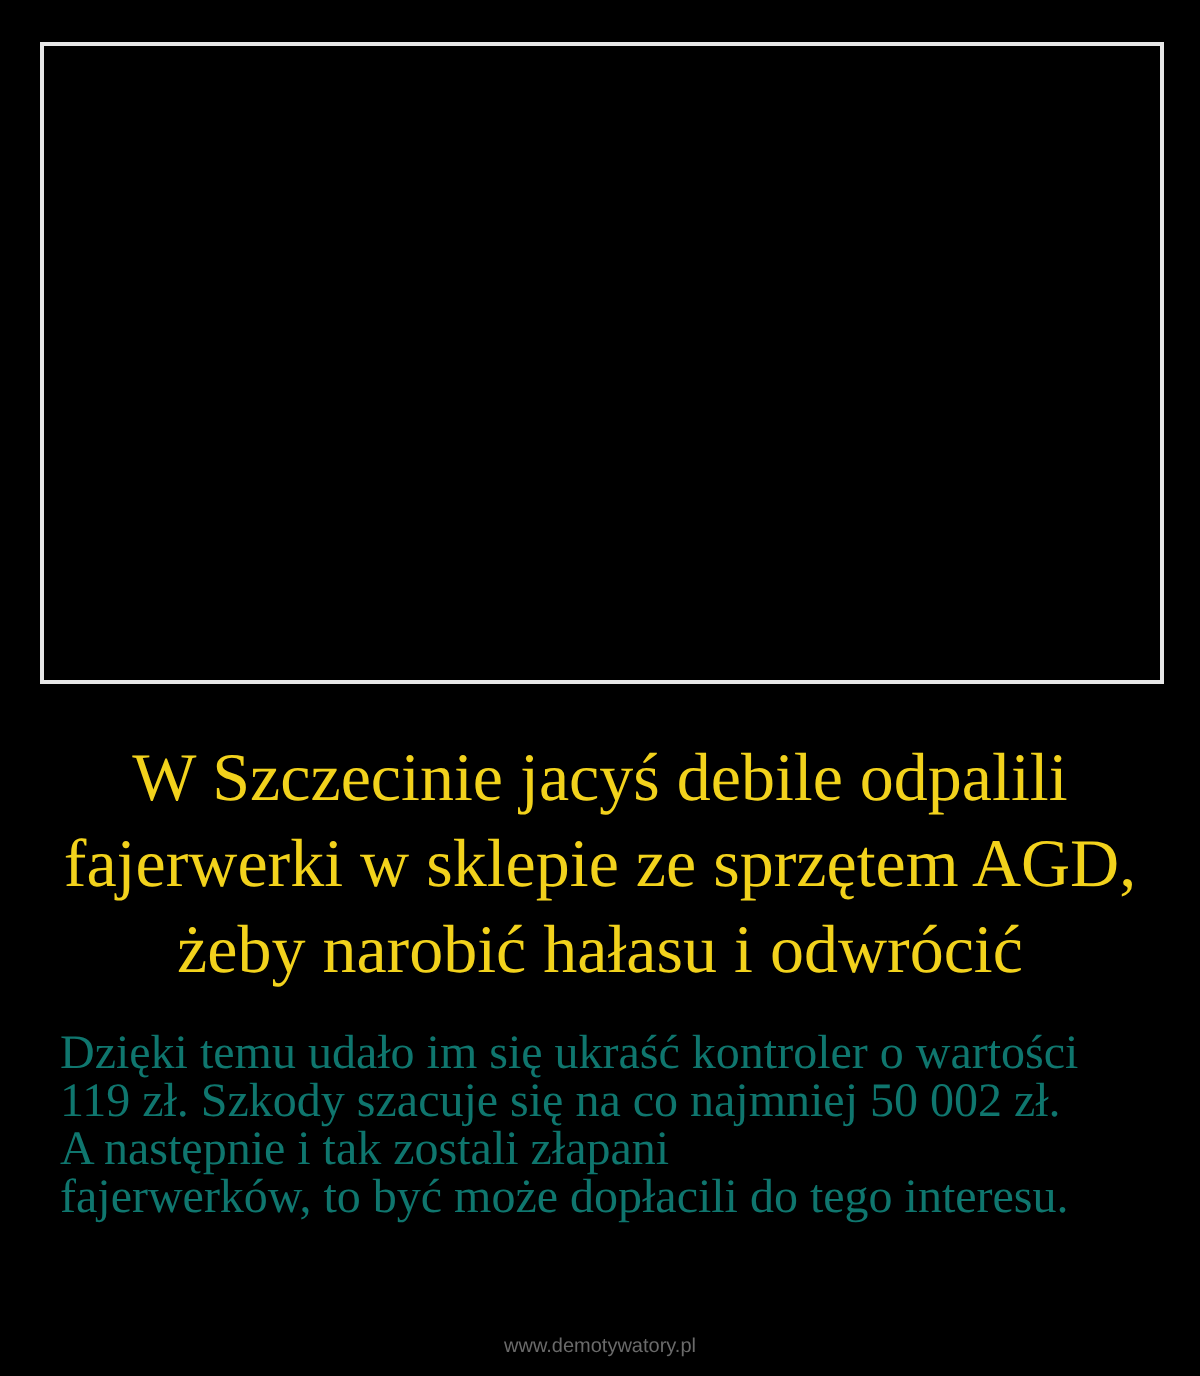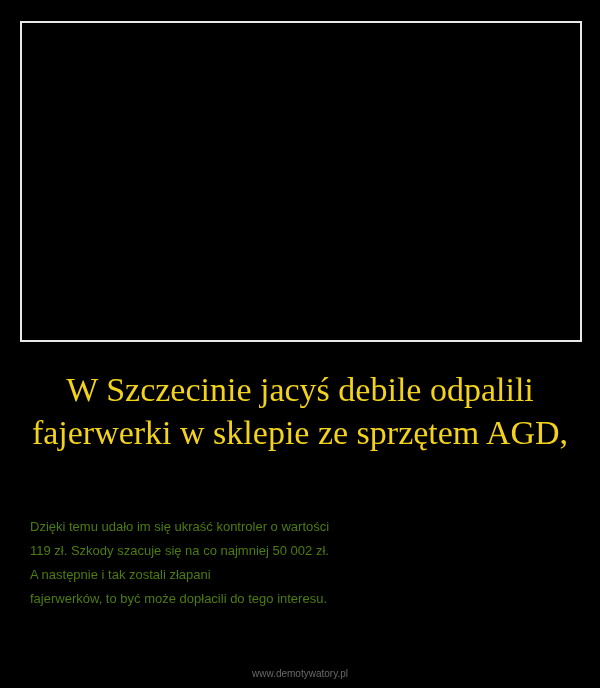--- a/index.html
+++ b/index.html
@@ -10,37 +10,38 @@
     }
     .title {
       position: absolute; left: 0; top: 356px; width: 600px;
       text-align: center; color: #f2d21c;
       font-family: "Liberation Serif", "DejaVu Serif", serif;
       font-size: 34px; line-height: 43px; margin-top: 12px;
     }
     .title div { white-space: nowrap; }
     .body-text {
       position: absolute; left: 30px; top: 515px; width: 560px;
-      color: #4d7c0f; font-family: Liberation Sans, sans-serif;
-      font-size: 13px; line-height: 24px;
+      color: #0f766e; font-family: Liberation Serif, serif;
+      font-size: 24px; line-height: 24px;
     }
     .body-text div { white-space: nowrap; }
     .watermark {
       position: absolute; left: 0; top: 668px; width: 600px; text-align: center;
       color: #6a6a6a; font-family: "Liberation Sans", "DejaVu Sans", sans-serif; font-size: 10px;
     }
   </style>
 </head>
 <body>
 
 <div class="frame"></div>
 
 <div class="title">
   <div>W Szczecinie jacyś debile odpalili</div>
   <div>fajerwerki w sklepie ze sprzętem AGD,</div>
+  <div>żeby narobić hałasu i odwrócić</div>
 </div>
 
 <div class="body-text">
   <div>Dzięki temu udało im się ukraść kontroler o wartości</div>
   <div>119 zł. Szkody szacuje się na co najmniej 50 002 zł.</div>
   <div>A następnie i tak zostali złapani</div>
   <div>fajerwerków, to być może dopłacili do tego interesu.</div>
 </div>
 
 <div class="watermark">www.demotywatory.pl</div>

